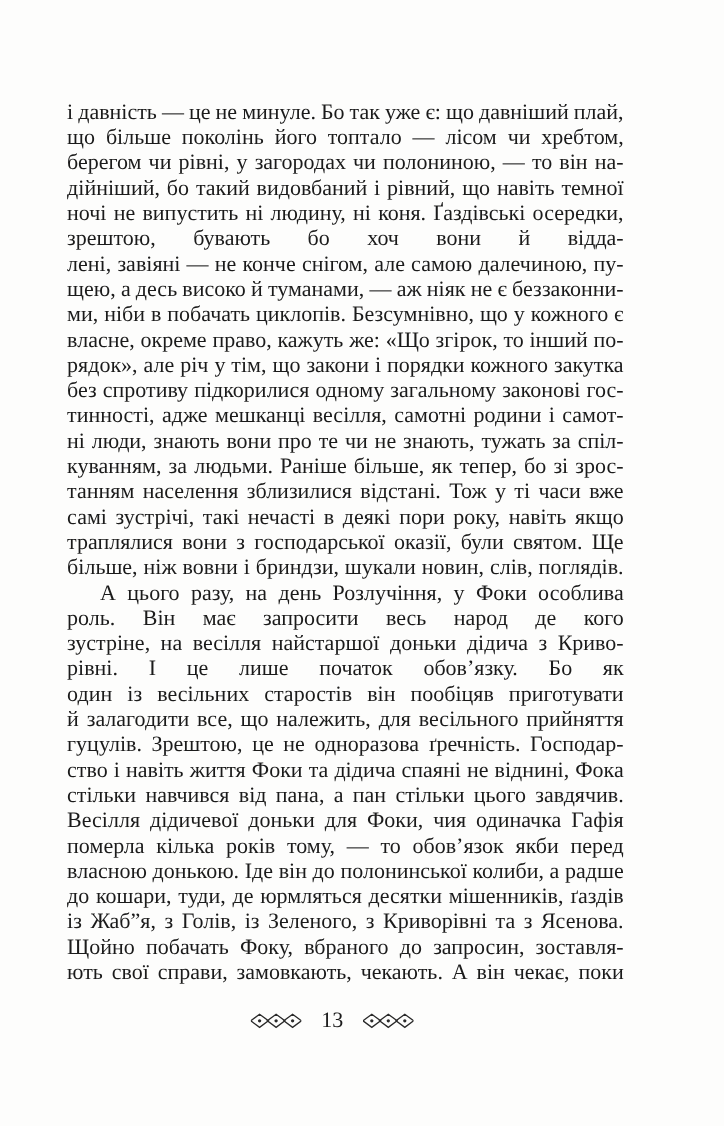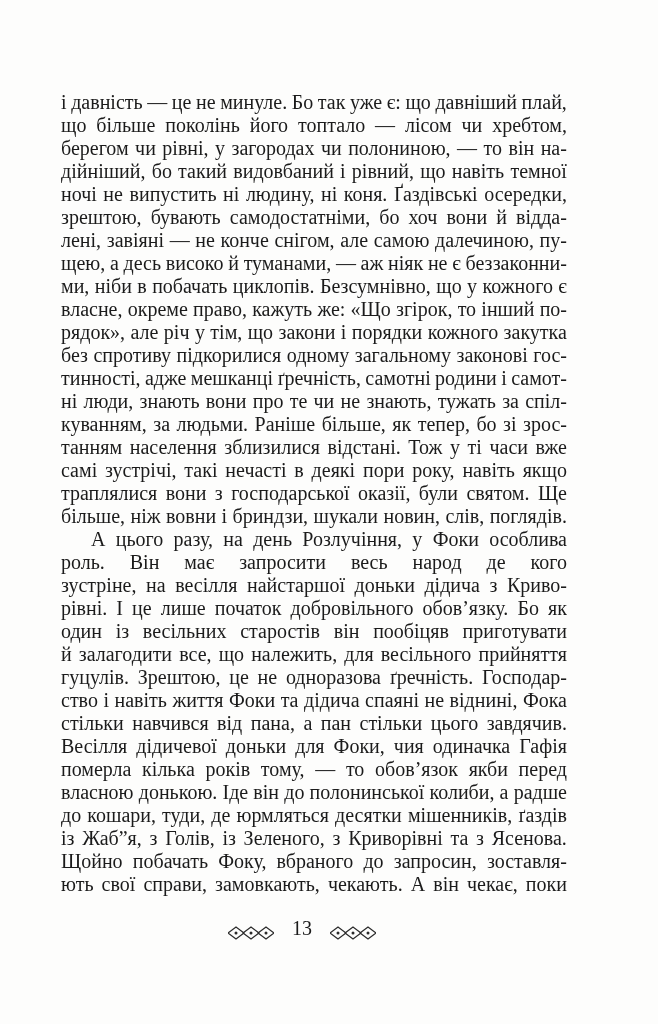--- a/index.html
+++ b/index.html
@@ -45,21 +45,21 @@
   .tline.ind {
     padding-left: 30px;
   }
   .footer {
     position: absolute;
     left: 61px;
     top: 916px;
     width: 506px;
     display: flex;
     justify-content: center;
-    align-items: flex-end;
+    align-items: center;
     gap: 18px;
     transform: translateX(-12px);
   }
   .pagenum {
     font-size: 20px;
     line-height: 24px;
     color: #1b1b1b;
   }
   .orn svg {
     display: block;
@@ -128,21 +128,20 @@
         <span>ні</span>
         <span>людину,</span>
         <span>ні</span>
         <span>коня.</span>
         <span>Ґаздівські</span>
         <span>осередки,</span>
       </div>
       <div class="tline j">
         <span>зрештою,</span>
         <span>бувають</span>
-        <span>самодостатніми,</span>
         <span>бо</span>
         <span>хоч</span>
         <span>вони</span>
         <span>й</span>
         <span>відда-</span>
       </div>
       <div class="tline j">
         <span>лені,</span>
         <span>завіяні</span>
         <span>—</span>
@@ -211,21 +210,21 @@
         <span>підкорилися</span>
         <span>одному</span>
         <span>загальному</span>
         <span>законові</span>
         <span>гос-</span>
       </div>
       <div class="tline j">
         <span>тинності,</span>
         <span>адже</span>
         <span>мешканці</span>
-        <span>ґречність,</span>
+        <span>весілля,</span>
         <span>самотні</span>
         <span>родини</span>
         <span>і</span>
         <span>самот-</span>
       </div>
       <div class="tline j">
         <span>ні</span>
         <span>люди,</span>
         <span>знають</span>
         <span>вони</span>
@@ -324,21 +323,20 @@
         <span>дідича</span>
         <span>з</span>
         <span>Криво-</span>
       </div>
       <div class="tline j">
         <span>рівні.</span>
         <span>І</span>
         <span>це</span>
         <span>лише</span>
         <span>початок</span>
-        <span>добровільного</span>
         <span>обов’язку.</span>
         <span>Бо</span>
         <span>як</span>
       </div>
       <div class="tline j">
         <span>один</span>
         <span>із</span>
         <span>весільних</span>
         <span>старостів</span>
         <span>він</span>

